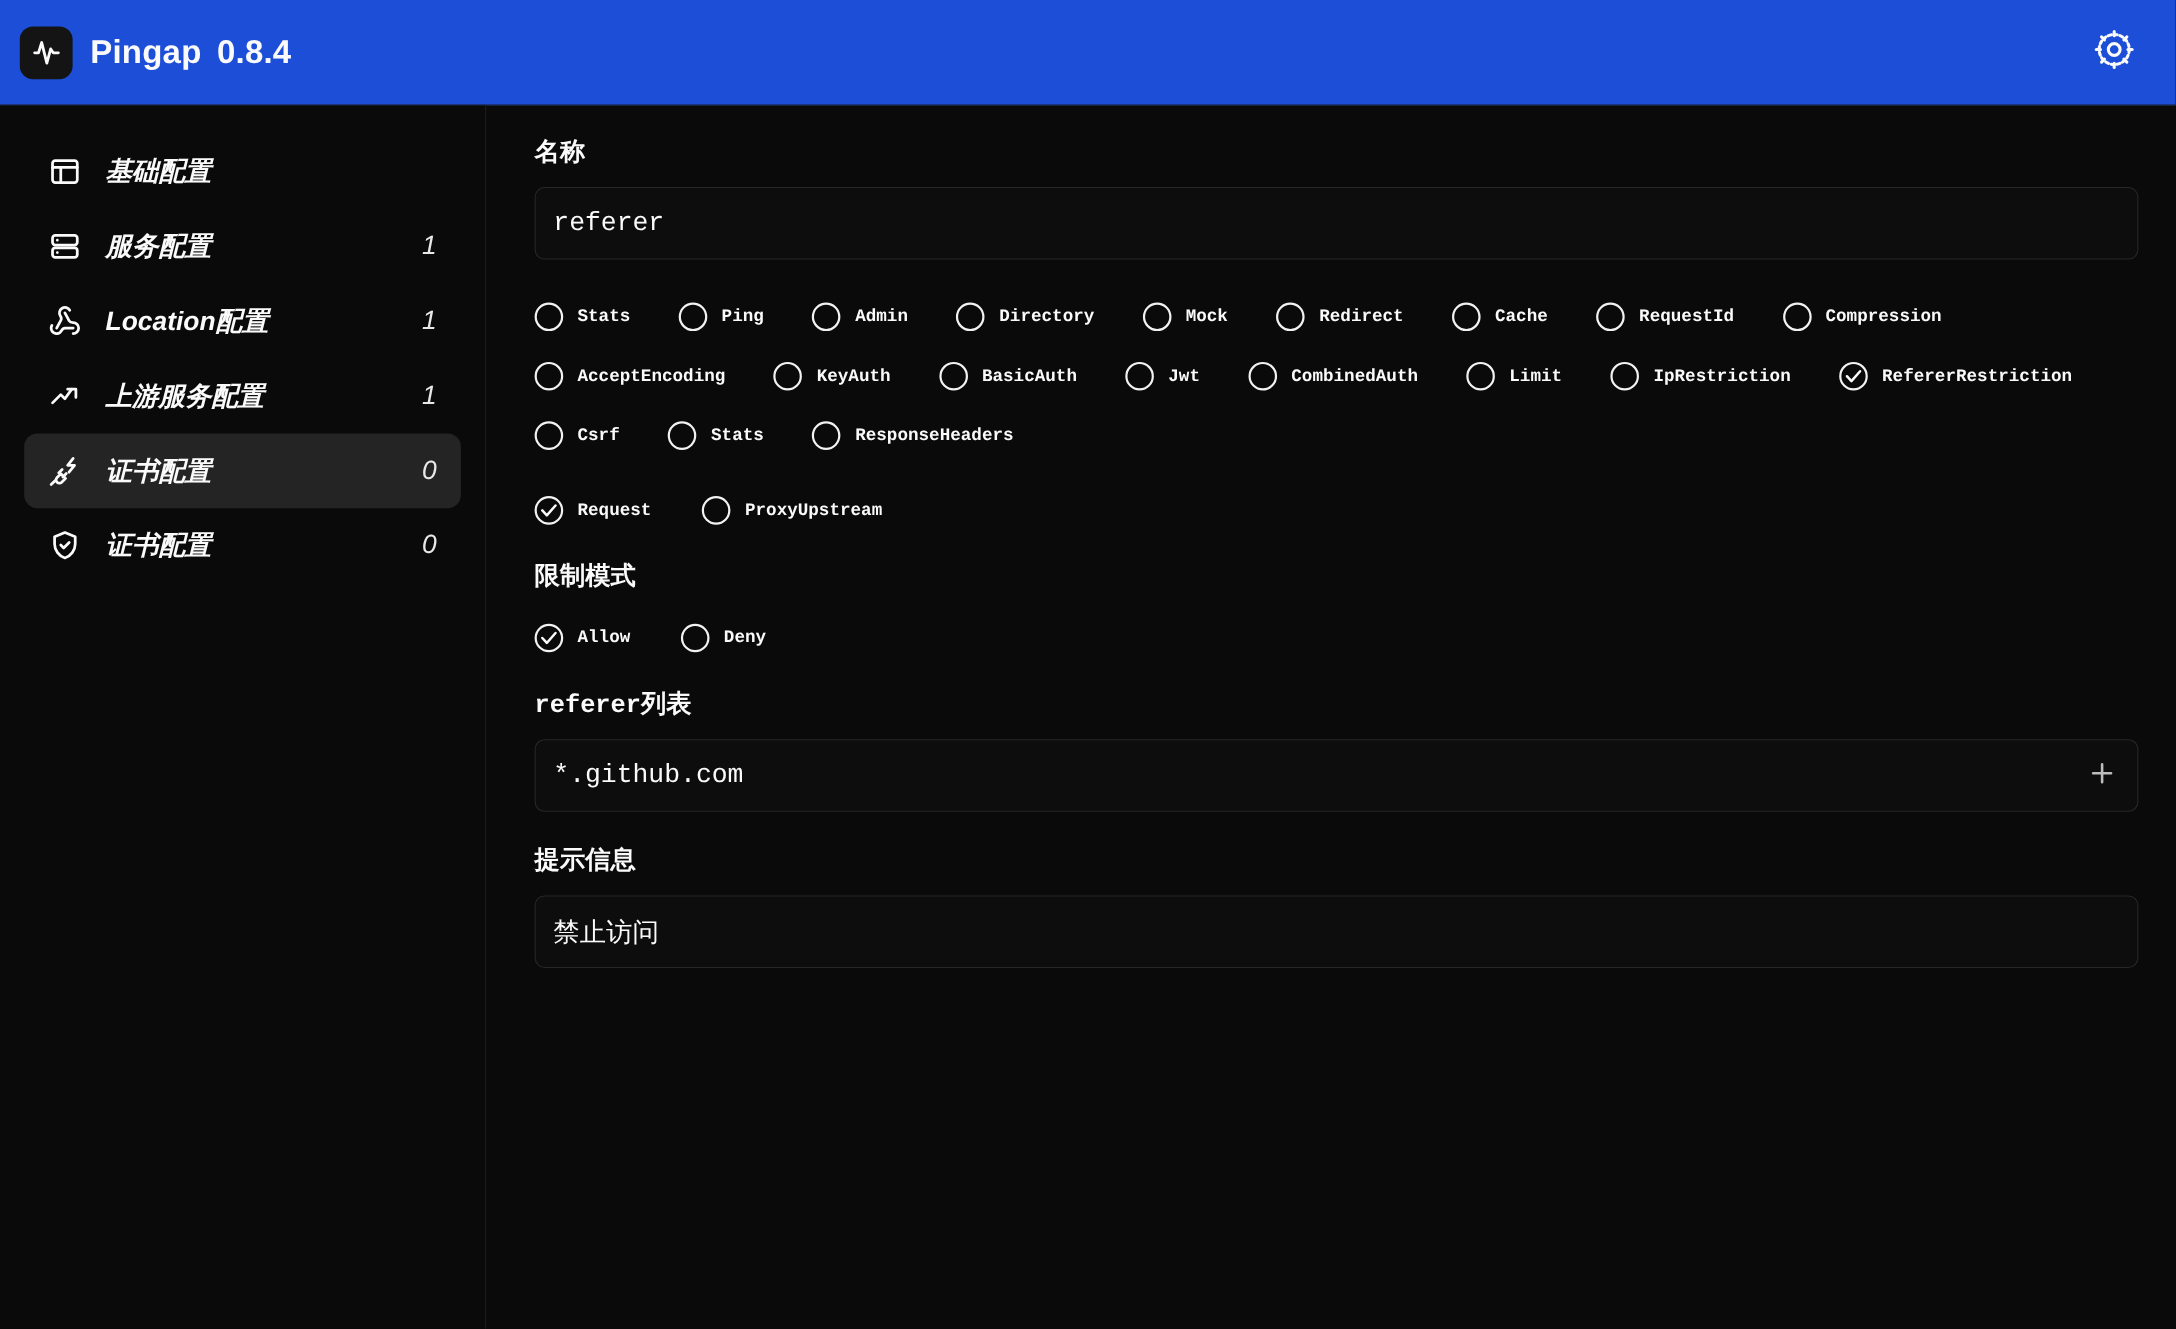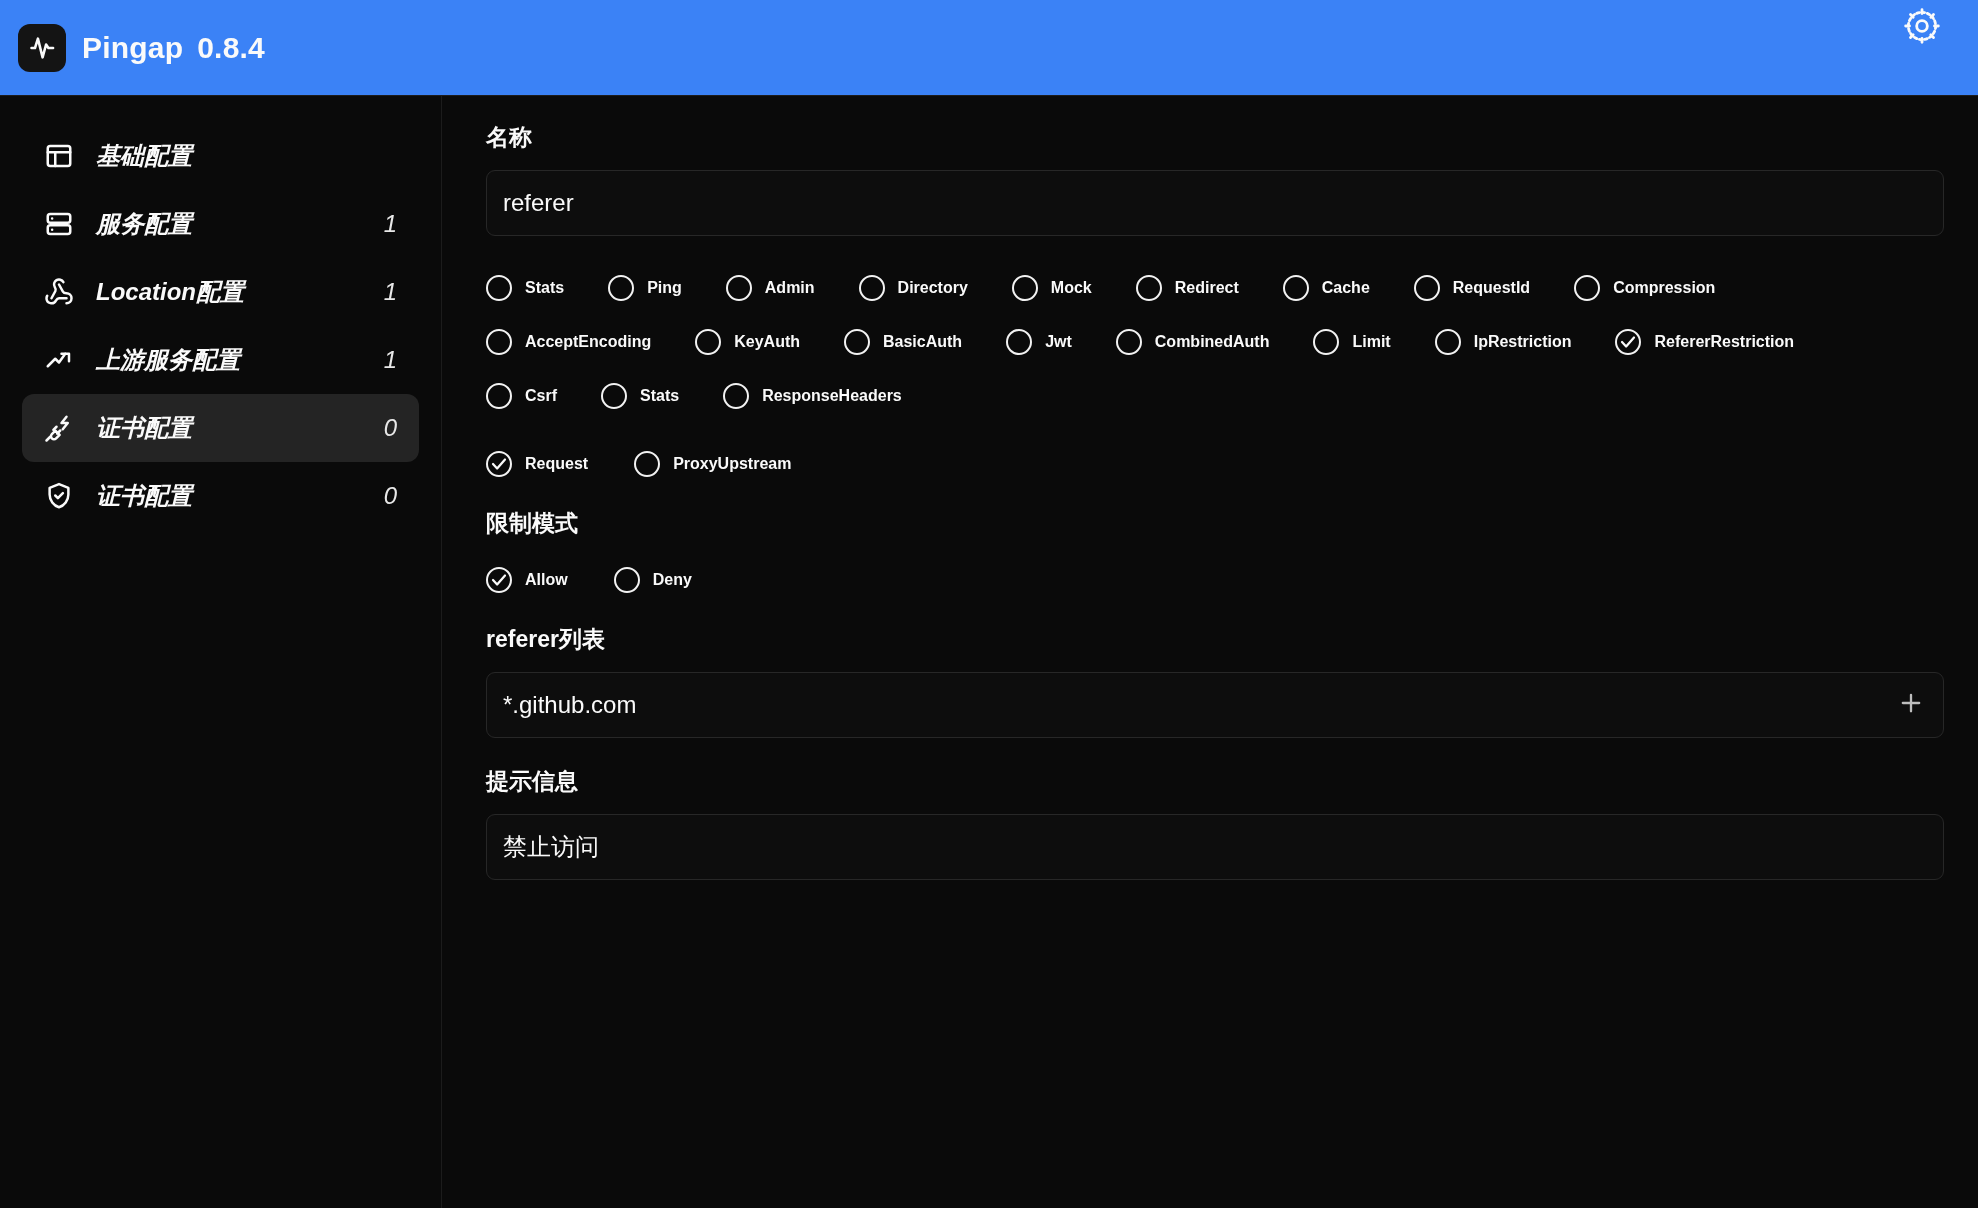--- a/index.html
+++ b/index.html
@@ -9,23 +9,24 @@
     font-family: "Liberation Sans", "DejaVu Sans", sans-serif;
     color: #fafafa;
     overflow: hidden;
   }
   #app { width: 1978px; height: 1208px; display: flex; flex-direction: column; }
 
   
   .header {
     height: 96px;
     flex: 0 0 96px;
-    background: #3b82f6;
+    background: #1d4ed8;
     border-bottom: 1px solid #1c1c1c;
     display: flex;
+    align-items: center;
     padding: 0 28px 0 18px;
   }
   .brand { display: flex; align-items: center; gap: 16px; }
   .logo-box {
     width: 48px; height: 48px;
     background: #141414;
     border-radius: 12px;
     display: flex; align-items: center; justify-content: center;
   }
   .logo-box svg { width: 28px; height: 28px; }
@@ -66,21 +67,21 @@
   .nav-icon svg { width: 30px; height: 30px; }
   .nav-label { font-size: 24px; font-weight: 700; white-space: nowrap; }
   .nav-count { margin-left: auto; font-size: 24px; font-weight: 400; color: #e8e8e8; }
 
   
   .main {
     flex: 1 1 auto;
     padding: 26px 34px 0 44px;
     overflow: hidden;
   }
-  .field { margin-bottom: 6px; }
+  .field { margin-bottom: 6px; font-family: Liberation Mono, monospace; }
   .field-label {
     font-size: 23px; font-weight: 700;
     margin-bottom: 17px;
     white-space: nowrap;
   }
   .text-input {
     width: 100%;
     height: 66px;
     background: #0d0d0d;
     border: 1px solid #272727;

